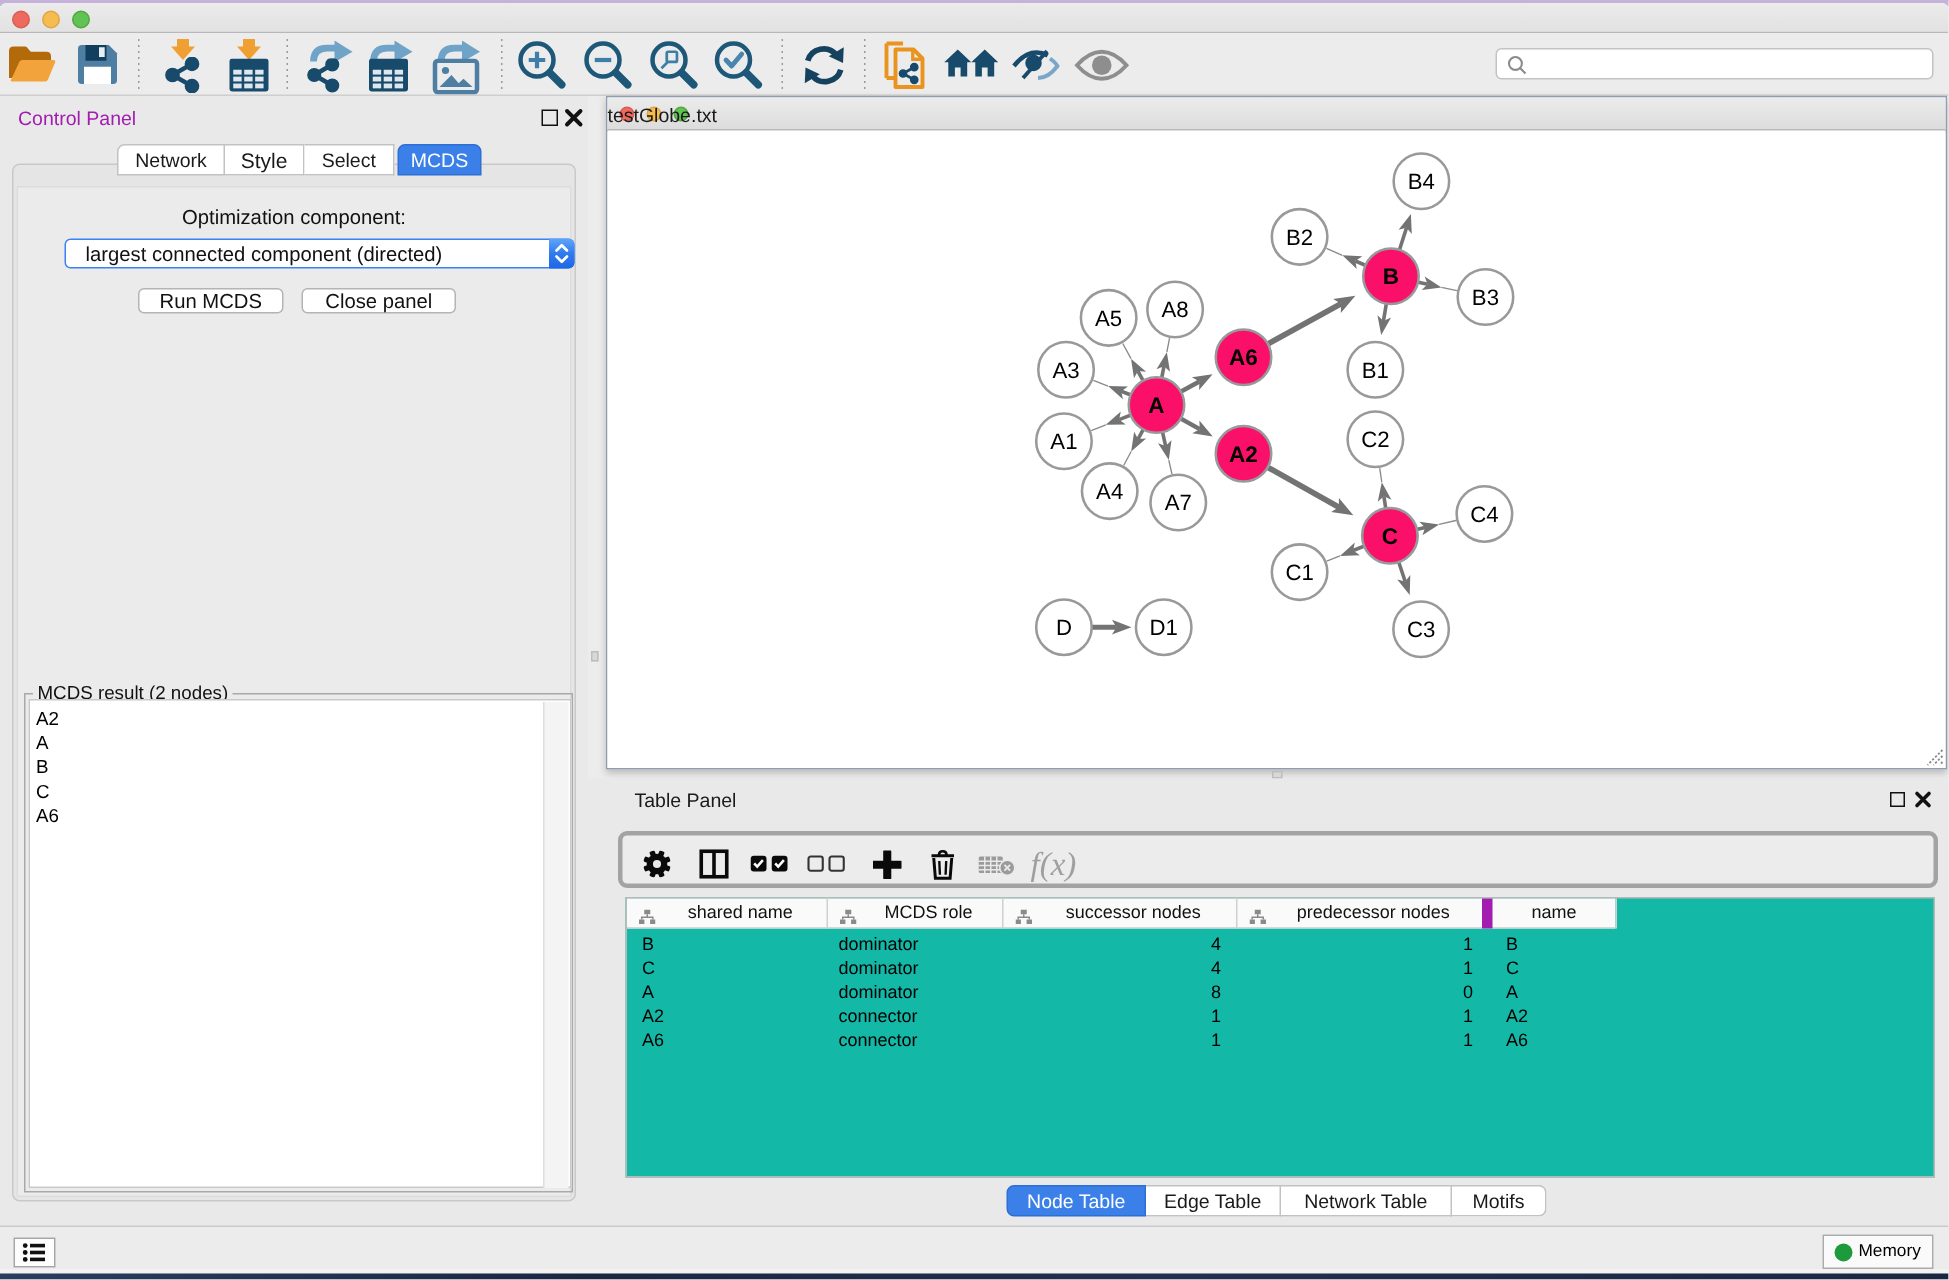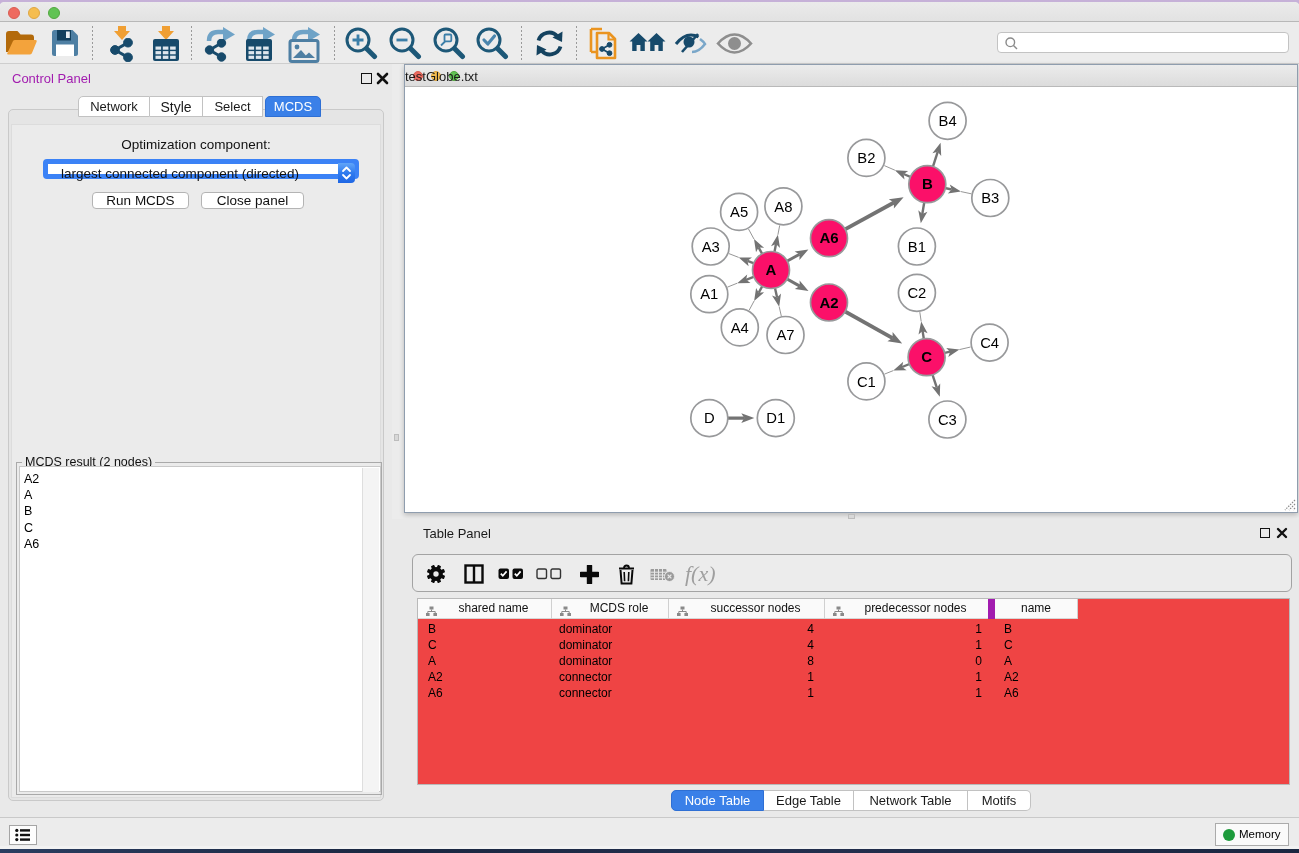--- a/index.html
+++ b/index.html
@@ -176,21 +176,21 @@
     </svg>
   <div class="abs" style="left:8px;top:45px;width:376px;height:692px;border:1px solid #c9c9c9;border-radius:5px;background:#e5e5e5;"></div>
   <div class="abs" style="left:78px;top:32px;height:21px;">
     <div class="abs" style="left:0;top:0;width:72px;height:21px;background:#fff;border:1px solid #c2c2c2;border-radius:5px 0 0 0;font-size:13px;color:#1a1a1a;text-align:center;line-height:20px;">Network</div>
     <div class="abs" style="left:72px;top:0;width:53px;height:21px;background:#fff;border:1px solid #c2c2c2;border-left:none;font-size:14px;color:#1a1a1a;text-align:center;line-height:20px;">Style</div>
     <div class="abs" style="left:125px;top:0;width:60px;height:21px;background:#fff;border:1px solid #c2c2c2;border-left:none;font-size:13px;color:#1a1a1a;text-align:center;line-height:20px;">Select</div>
     <div class="abs" style="left:187px;top:0;width:56px;height:21px;background:#3a80e8;border:1px solid #2e6fd4;border-radius:5px 5px 0 0;font-size:13px;color:#fff;text-align:center;line-height:20px;">MCDS</div>
   </div>
   <div class="abs" style="left:11px;top:60px;width:370px;height:674px;background:#ebebeb;border:1px solid #dcdcdc;"></div>
   <div class="abs" style="left:0;top:73px;width:392px;text-align:center;font-size:13.5px;color:#111;">Optimization component:</div>
-  <div class="abs" style="left:43px;top:95px;width:316px;height:20px;background:#fff;border:5px solid #3b82f6;border-radius:4px;">
+  <div class="abs" style="left:43px;top:95px;width:340px;height:20px;background:#fff;border:1px solid #3b82f6;border-radius:4px;">
     <div class="abs" style="left:13px;top:1px;font-size:13.5px;color:#111;line-height:18px;">largest connected component (directed)</div>
     <div class="abs" style="right:-1px;top:-1px;width:17px;height:20px;background:linear-gradient(#61a5f8,#2f7bef 50%,#1e66e4);border-radius:0 4px 4px 0;">
       <svg width="11" height="14" viewBox="0 0 11 14" style="position:absolute;left:3px;top:3px">
           <path d="M2 5 L5.5 1.5 L9 5" fill="none" stroke="#fff" stroke-width="1.8" stroke-linecap="round" stroke-linejoin="round"></path>
           <path d="M2 9 L5.5 12.5 L9 9" fill="none" stroke="#fff" stroke-width="1.8" stroke-linecap="round" stroke-linejoin="round"></path>
         </svg>
     </div>
   </div>
   <div class="abs" style="left:92px;top:128px;width:97px;height:17px;background:#fff;border:1px solid #b4b4b4;border-radius:4px;text-align:center;font-size:13.5px;line-height:15px;color:#111;">Run MCDS</div>
   <div class="abs" style="left:201px;top:128px;width:103px;height:17px;background:#fff;border:1px solid #b4b4b4;border-radius:4px;text-align:center;font-size:13.5px;line-height:15px;color:#111;">Close panel</div>
@@ -310,21 +310,21 @@
 </div>
 <div class="abs" style="left:394px;top:434px;width:5px;height:7px;background:#d8d8d8;border:1px solid #bdbdbd;"></div>
 <div class="abs" style="left:848px;top:514px;width:7px;height:5px;background:#d8d8d8;border:1px solid #bdbdbd;"></div>
 
 <div class="abs" style="left:392px;top:519px;width:907px;height:298px;background:#e9e9e9;">
   <div class="abs" style="left:31px;top:7px;font-size:13px;color:#1a1a1a;">Table Panel</div>
   <div class="abs" style="left:868px;top:9px;width:10px;height:10px;border:1.5px solid #111;"></div>
   <svg class="abs" style="left:884px;top:8px" width="12" height="12" viewBox="0 0 12 12">
       <path d="M2 2 L10 10 M10 2 L2 10" stroke="#111" stroke-width="2.4" stroke-linecap="round"></path>
     </svg>
-  <div id="tabletoolbar" class="abs" style="left:20px;top:35px;width:880px;height:38px;background:#ececec;border:1px solid #a3a3a3;border-radius:6px;">
+  <div id="tabletoolbar" class="abs" style="left:20px;top:35px;width:880px;height:38px;background:#ececec;border:3px solid #a3a3a3;border-radius:6px;">
 <svg class="abs" style="left:14px;top:10px" width="18" height="18" viewBox="0 0 18 18">
         <circle cx="9" cy="9" r="6.9" fill="#0a0a0a"></circle>
         <circle cx="9" cy="9" r="2.7" fill="#e9e9e9"></circle>
         <rect x="-1.8" y="-1.8" width="3.6" height="3.6" rx="0.8" transform="translate(15.84,11.83) rotate(22.5)" fill="#0a0a0a"></rect>
         <rect x="-1.8" y="-1.8" width="3.6" height="3.6" rx="0.8" transform="translate(11.83,15.84) rotate(67.5)" fill="#0a0a0a"></rect>
         <rect x="-1.8" y="-1.8" width="3.6" height="3.6" rx="0.8" transform="translate(6.17,15.84) rotate(112.5)" fill="#0a0a0a"></rect>
         <rect x="-1.8" y="-1.8" width="3.6" height="3.6" rx="0.8" transform="translate(2.16,11.83) rotate(157.5)" fill="#0a0a0a"></rect>
         <rect x="-1.8" y="-1.8" width="3.6" height="3.6" rx="0.8" transform="translate(2.16,6.17) rotate(202.5)" fill="#0a0a0a"></rect>
         <rect x="-1.8" y="-1.8" width="3.6" height="3.6" rx="0.8" transform="translate(6.17,2.16) rotate(247.5)" fill="#0a0a0a"></rect>
         <rect x="-1.8" y="-1.8" width="3.6" height="3.6" rx="0.8" transform="translate(11.83,2.16) rotate(292.5)" fill="#0a0a0a"></rect>
@@ -364,21 +364,21 @@
 <svg class="abs" style="left:237px;top:13px" width="26" height="14" viewBox="0 0 26 14">
         <rect x="0.5" y="1" width="16" height="11" rx="1" fill="#9a9a9a"></rect>
         <g stroke="#e9e9e9" stroke-width="1">
           <path d="M0.5 4.2 L16.5 4.2 M0.5 7 L16.5 7 M0.5 9.8 L16.5 9.8 M4.5 1 L4.5 12 M8.5 1 L8.5 12 M12.5 1 L12.5 12"></path>
         </g>
         <circle cx="19.5" cy="8.5" r="5" fill="#9a9a9a" stroke="#e9e9e9" stroke-width="1"></circle>
         <path d="M17.6 6.6 L21.4 10.4 M21.4 6.6 L17.6 10.4" stroke="#e9e9e9" stroke-width="1.3"></path>
       </svg>
 <div class="abs" style="left:272px;top:6px;font-family:'Liberation Serif',serif;font-style:italic;font-size:22px;color:#9f9f9f;">f(x)</div>
   </div>
-  <div class="abs" style="left:25px;top:79px;width:873px;height:187px;background:#ef4444;border:1px solid #b9b9b9;text-decoration:underline;">
+  <div class="abs" style="left:25px;top:79px;width:873px;height:187px;background:#14b8a6;border:1px solid #b9b9b9;text-decoration:underline;">
     <div id="thead" class="abs" style="left:0;top:0;width:659px;height:20px;background:#fafafa;border-bottom:1px solid #d7d7d7;font-size:12px;color:#111;">
 <div class="abs" style="left:0px;top:0;width:134px;height:20px;border-right:1px solid #d0d0d0;text-align:center;line-height:19px;white-space:nowrap;"><span class="abs" style="left:8px;top:4px;"><svg width="11" height="11" viewBox="0 0 11 11" style="vertical-align:-1px">
               <g fill="#8a8a8a">
                 <rect x="3.5" y="0.5" width="4" height="3"></rect>
                 <rect x="0" y="7" width="3.6" height="3"></rect>
                 <rect x="7.4" y="7" width="3.6" height="3"></rect>
                 <path d="M5.5 3.5 L5.5 5.5 M1.8 7 L1.8 5.5 L9.2 5.5 L9.2 7" stroke="#8a8a8a" fill="none" stroke-width="1"></path>
               </g>
             </svg></span><span style="margin-left:18px;">shared name</span></div>
 <div class="abs" style="left:134px;top:0;width:117px;height:20px;border-right:1px solid #d0d0d0;text-align:center;line-height:19px;white-space:nowrap;"><span class="abs" style="left:8px;top:4px;"><svg width="11" height="11" viewBox="0 0 11 11" style="vertical-align:-1px">

